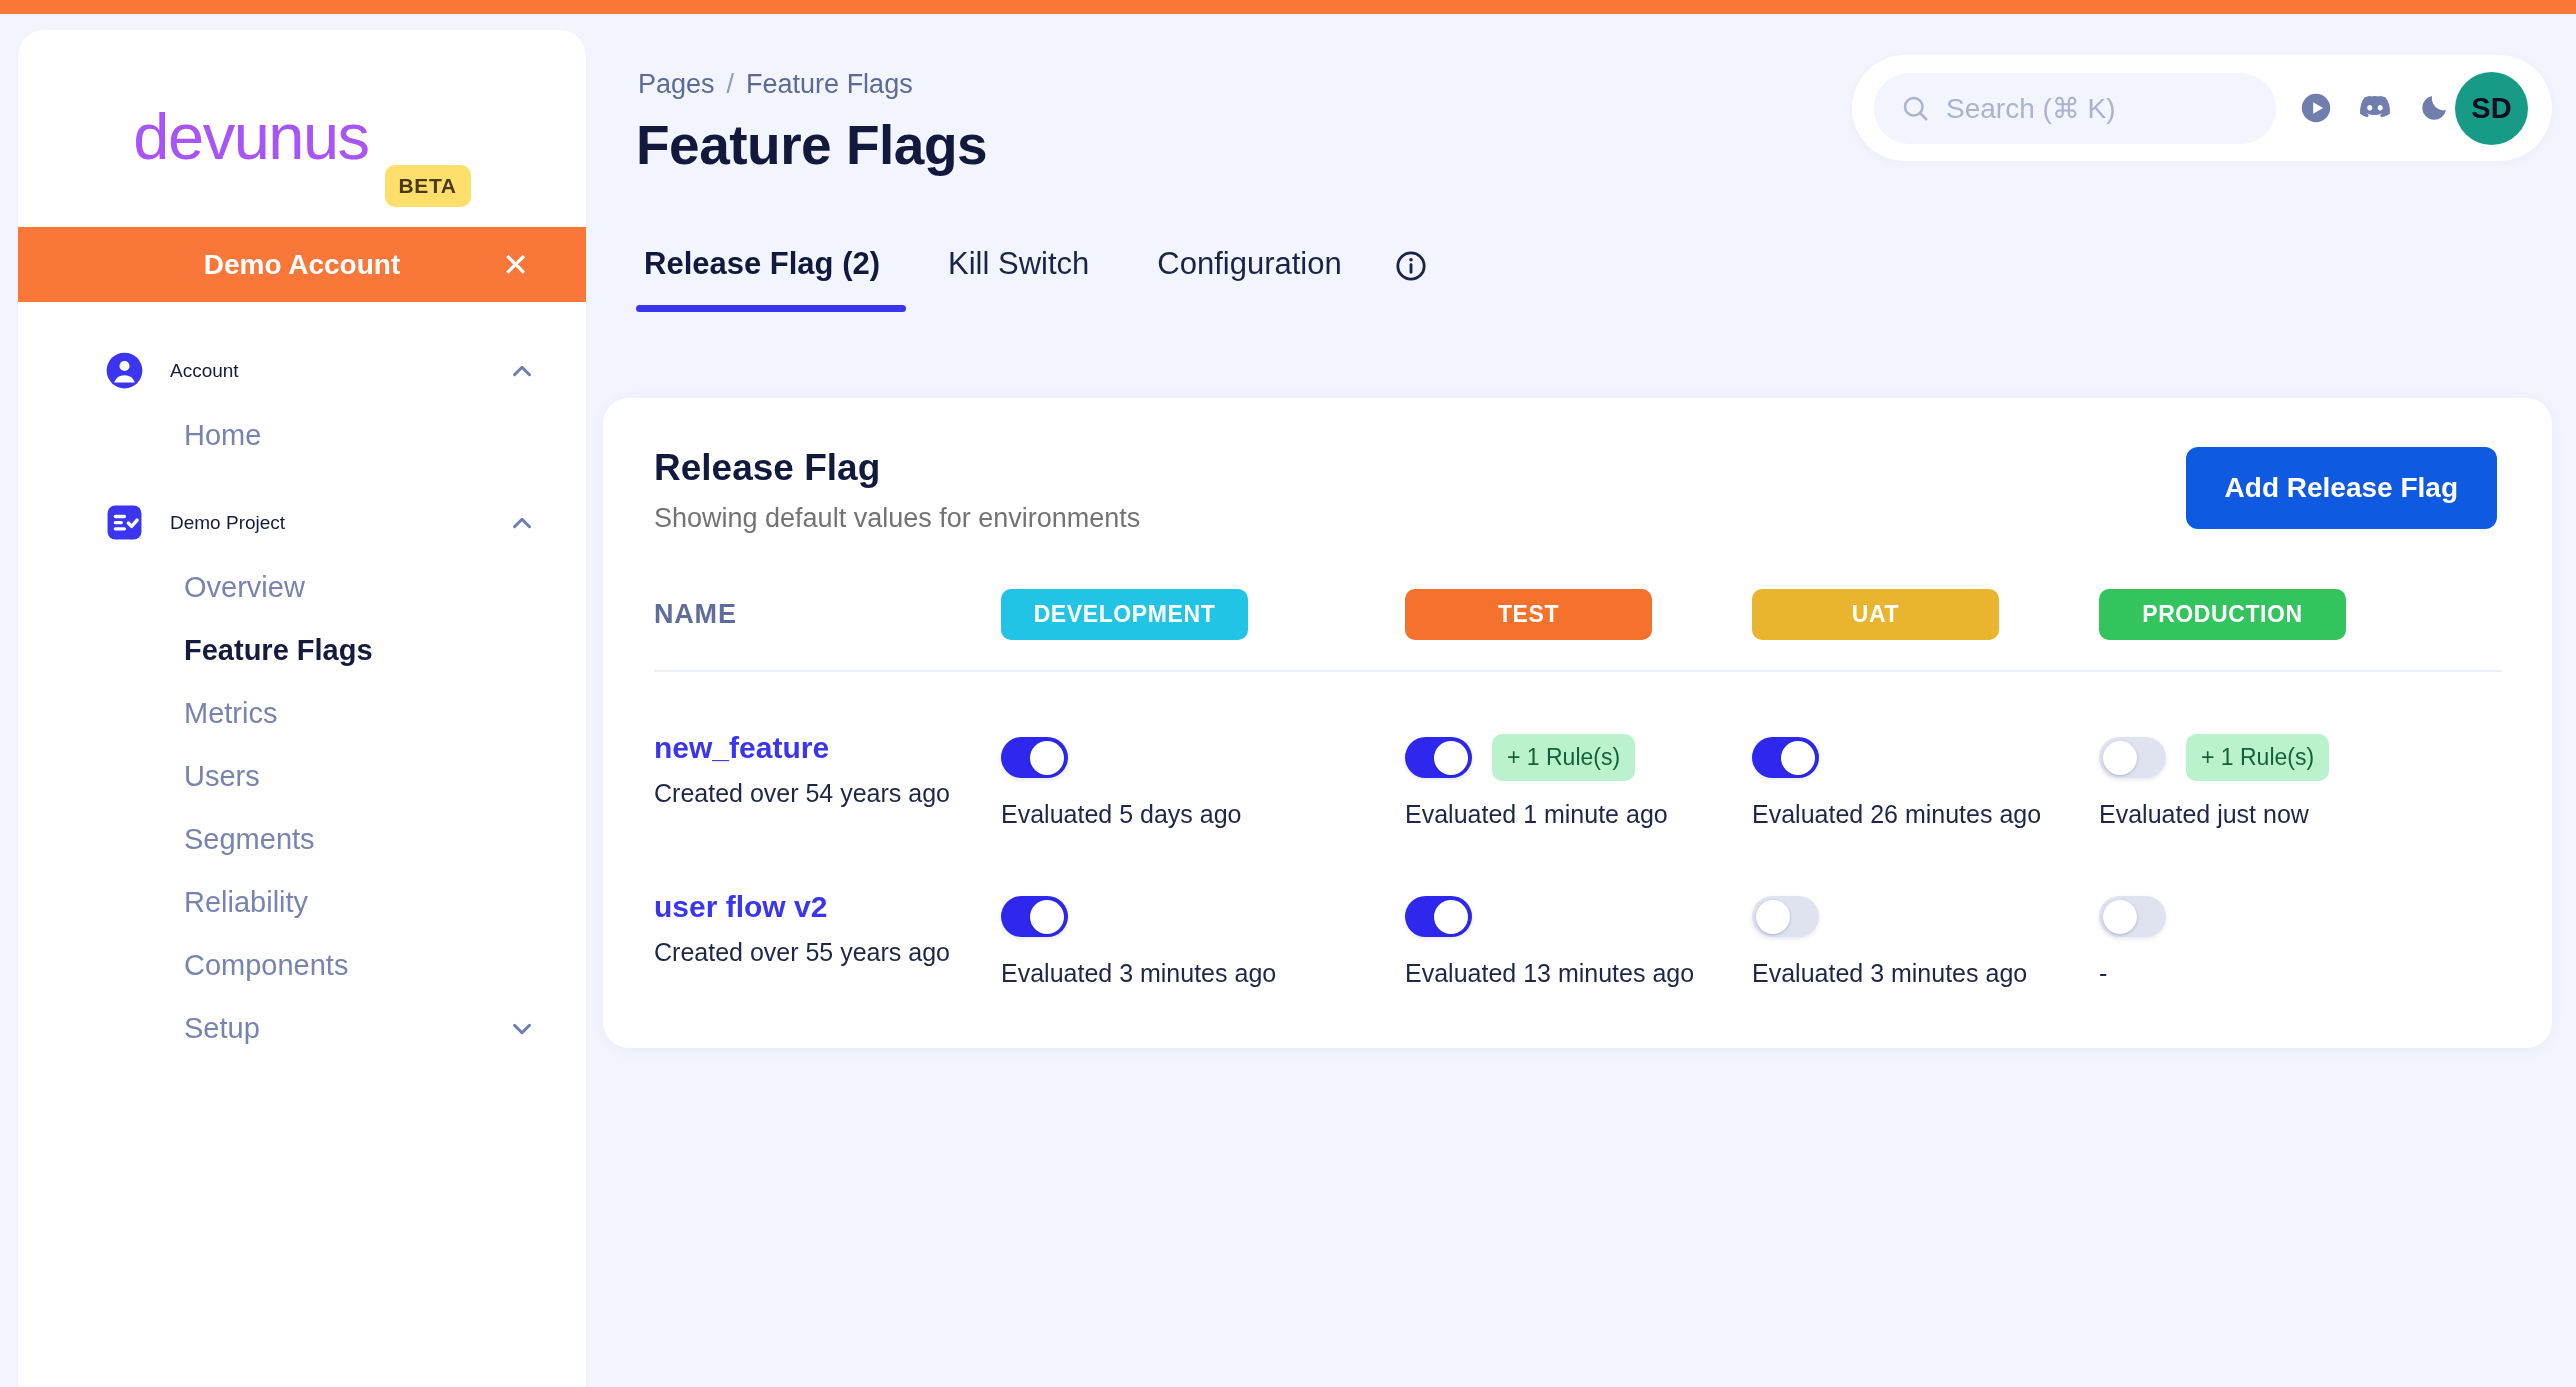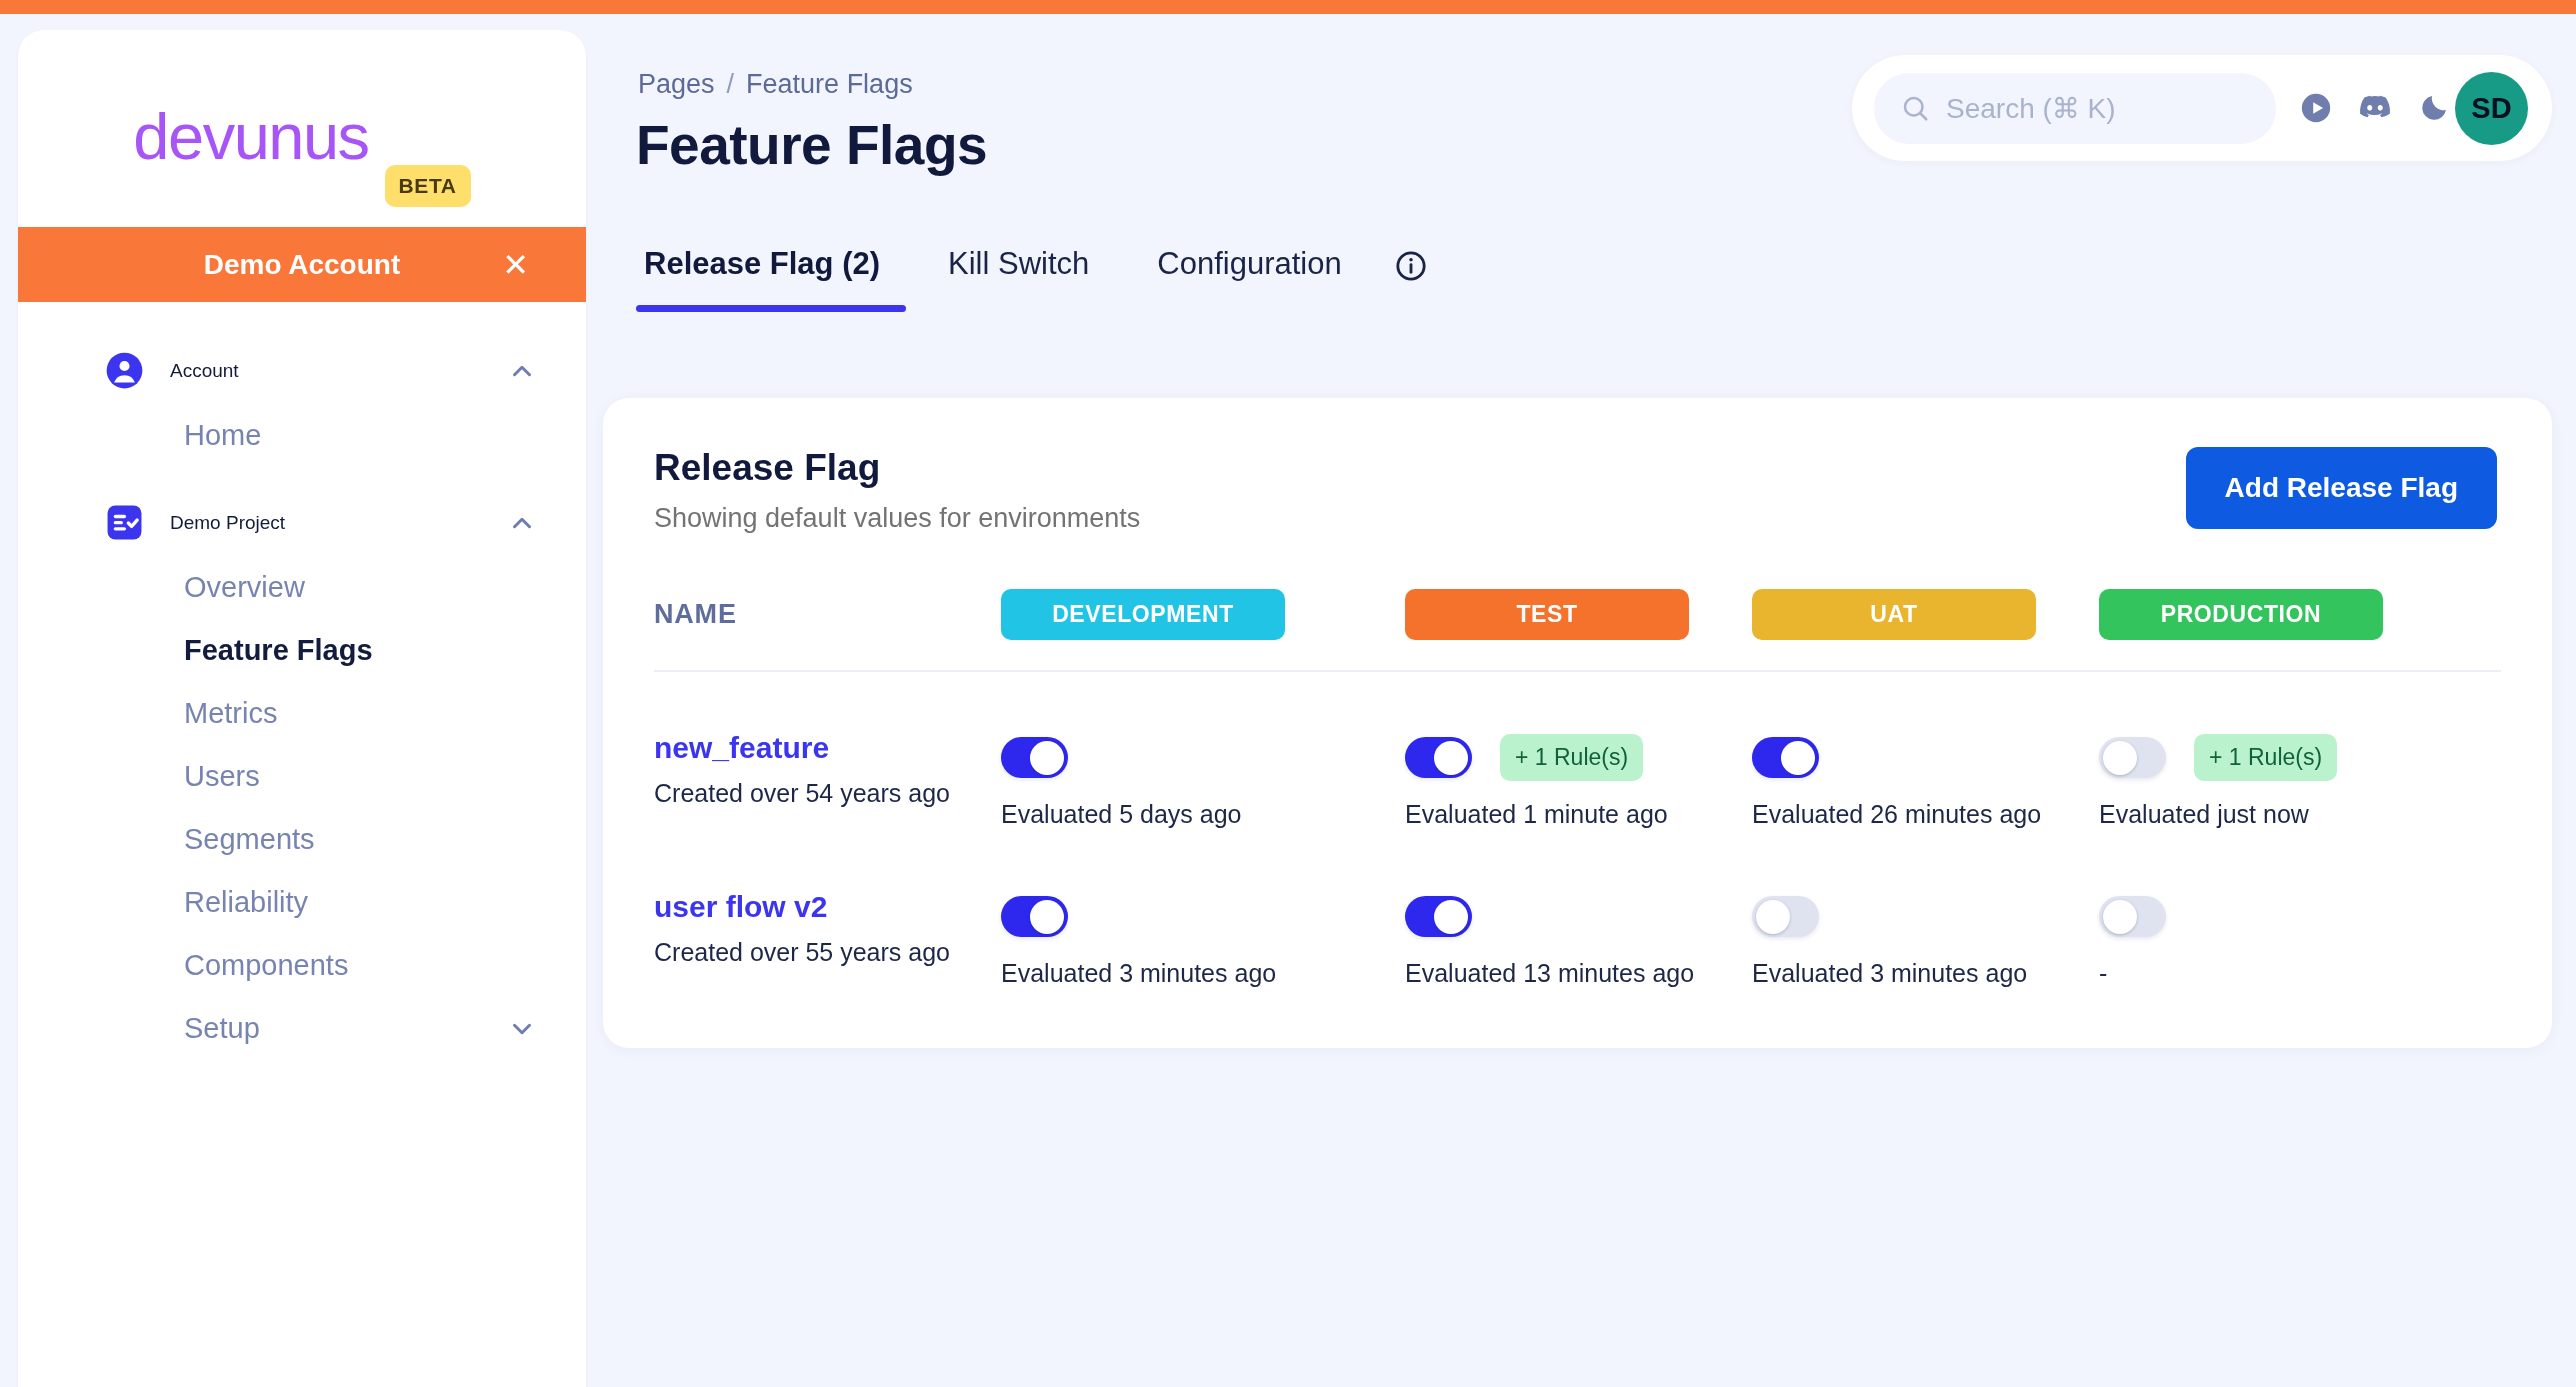--- a/index.html
+++ b/index.html
@@ -321,21 +321,21 @@
   .env-pill {
     height: 51px;
     border-radius: 10px;
     color: #ffffff;
     font-size: 23px;
     font-weight: 700;
     letter-spacing: 0.6px;
     display: flex;
     align-items: center;
     justify-content: center;
-    width: 284px;
+    width: 247px;
   }
   .tbl-divider {
     height: 2px;
     background: #eceff7;
     margin: 30px 0 0 0;
   }
 
   .data-row {
     display: grid;
     grid-template-columns: 347px 404px 347px 347px 394px;
@@ -381,21 +381,20 @@
   .toggle.on .knob { right: 4px; }
   .toggle.off .knob { left: 4px; }
 
   .rule-badge {
     background: #b9f2cd;
     color: #11623a;
     font-size: 23px;
     border-radius: 10px;
     padding: 10px 15px;
     white-space: nowrap;
-    margin-left: 8px;
   }
   .eval-text {
     font-size: 25px;
     color: #1d2748;
     margin-top: 16px;
   }
 </style>
 </head>
 <body>
 

